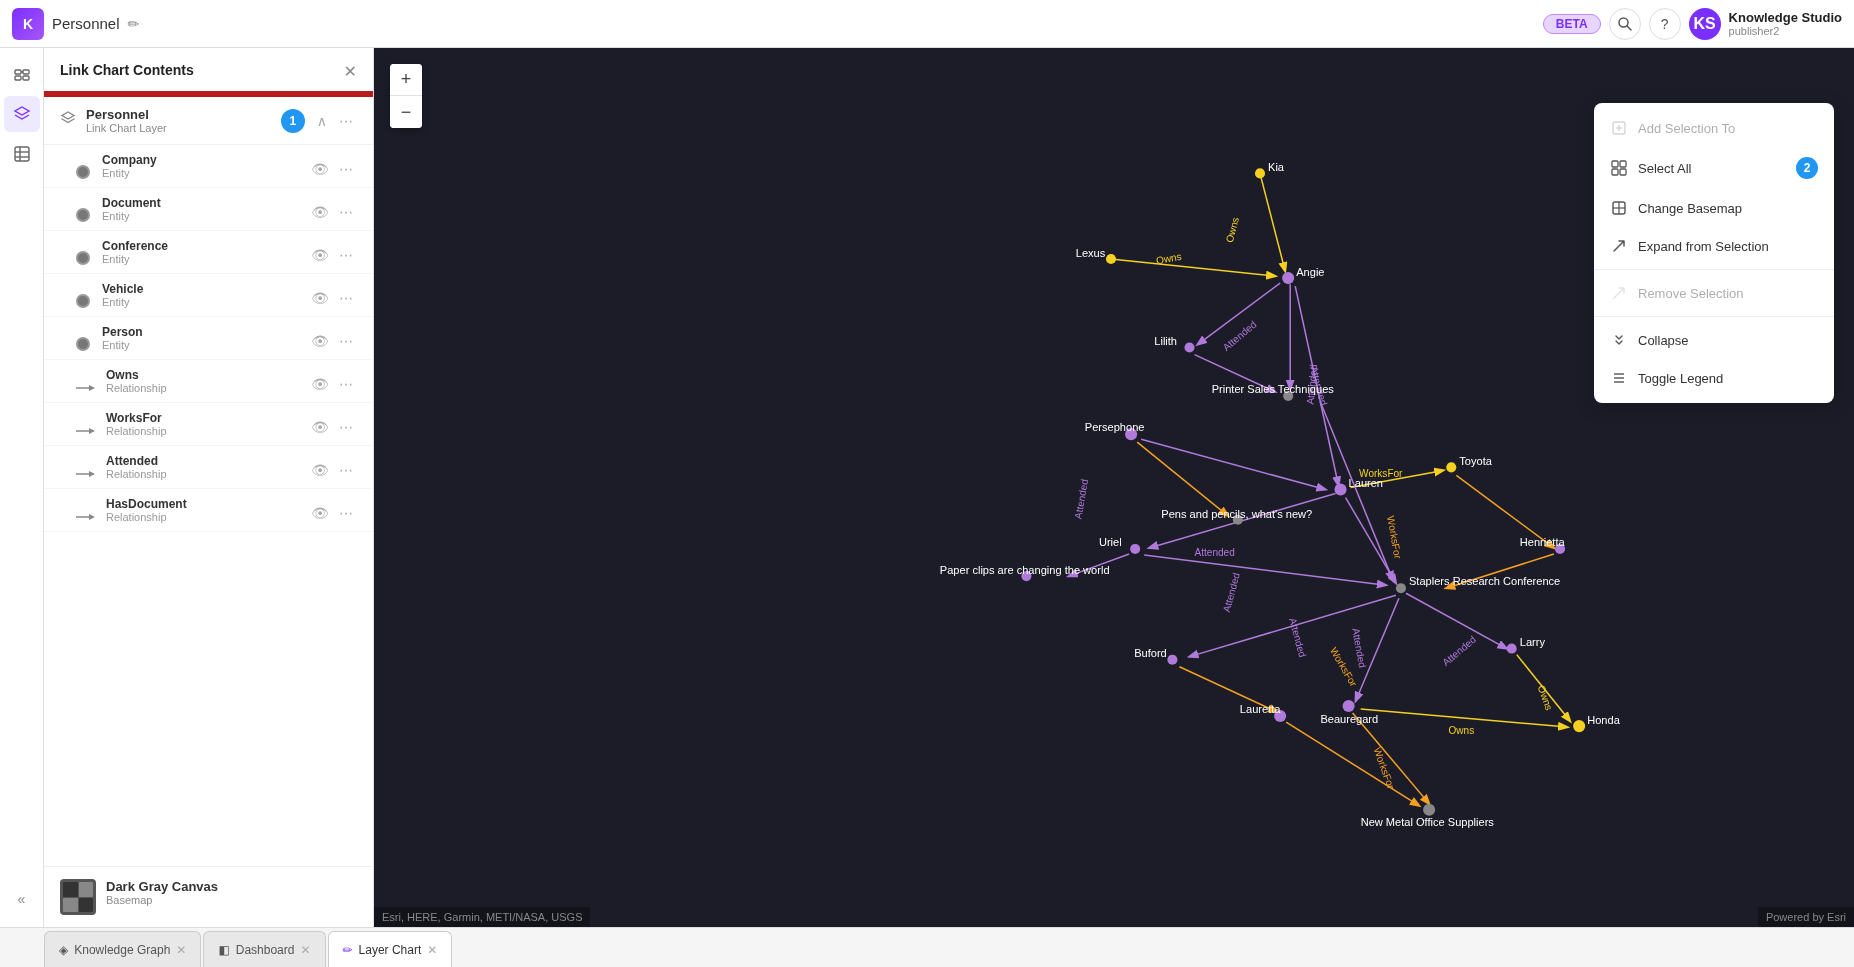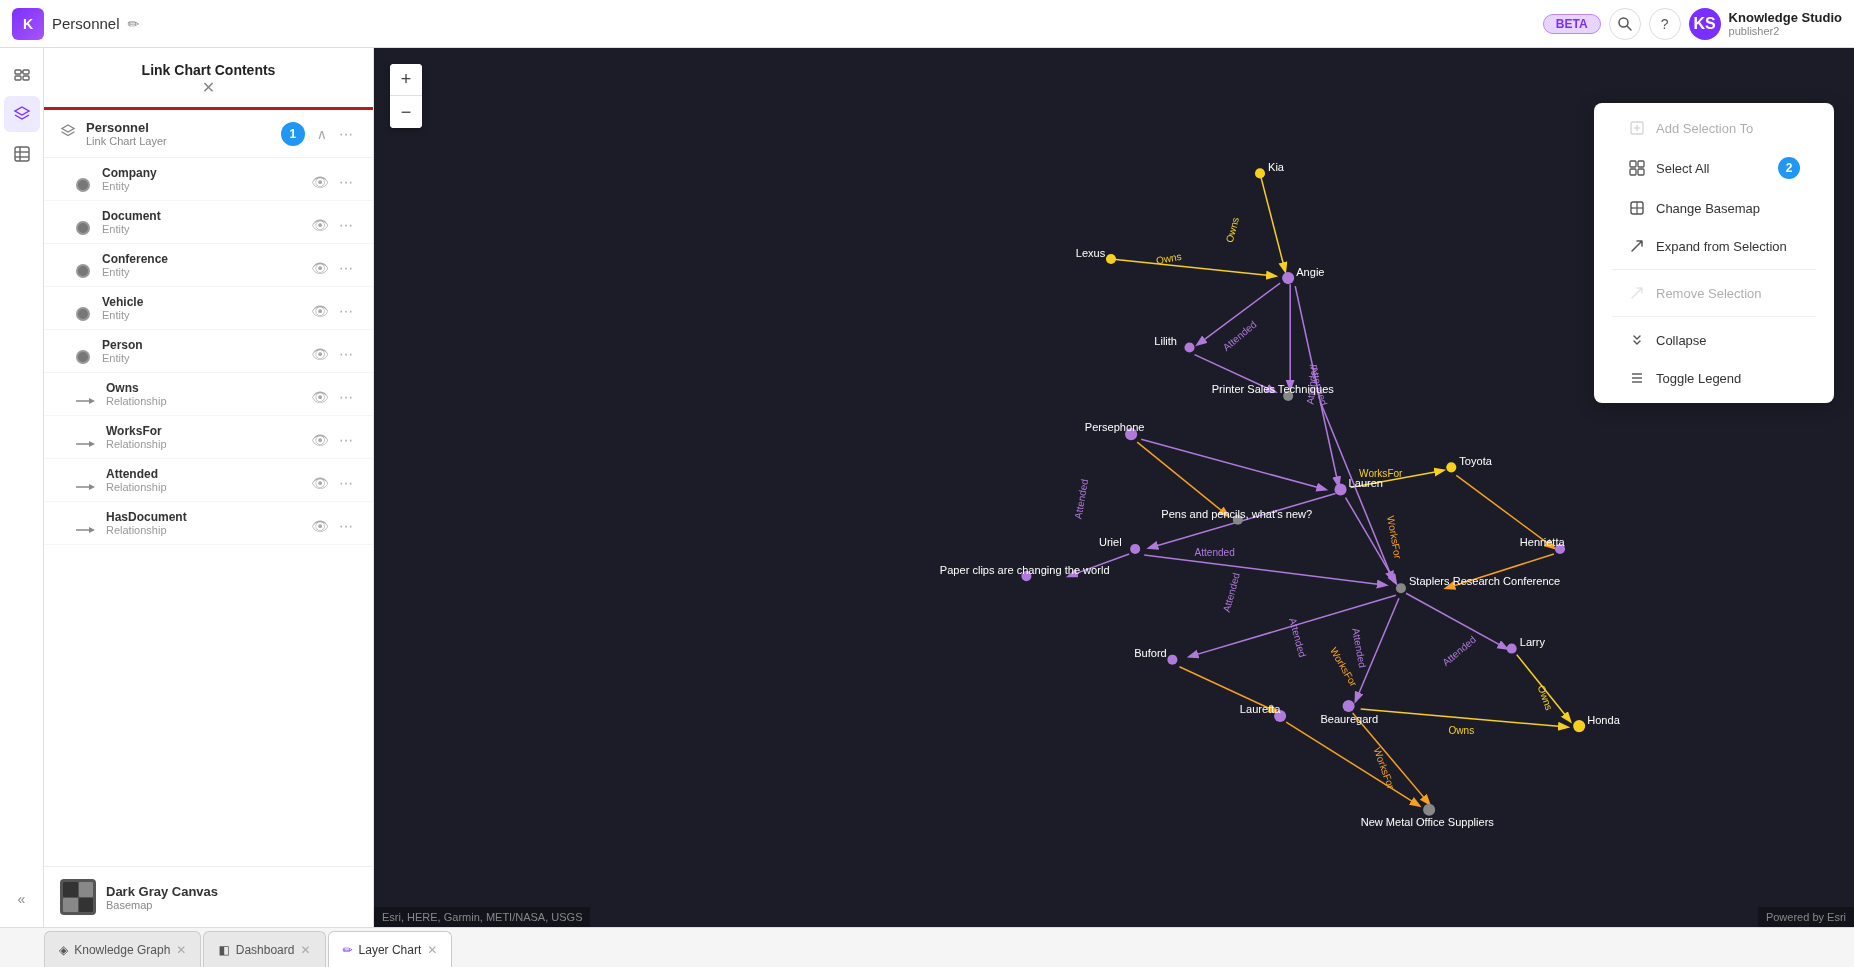--- a/index.html
+++ b/index.html
@@ -91,23 +91,22 @@
     
     .sidebar {
       width: 330px;
       background: #fff;
       border-right: 1px solid #e0e0e0;
       display: flex;
       flex-direction: column;
       overflow: hidden;
     }
     .sidebar-header {
-      display: flex; align-items: center; padding: 14px 16px 10px;
-      border-bottom: 3px solid #b91c1c;
-      flex-direction: column;
+      display: flex; padding: 14px 16px 10px;
+      border-bottom: 6px solid #b91c1c;
     }
     .sidebar-title { font-size: 14px; font-weight: 600; color: #222; flex: 1; }
     .sidebar-close { cursor: pointer; color: #888; font-size: 16px; }
 
     .sidebar-content { flex: 1; overflow-y: auto; }
 
     
     .layer-item {
       display: flex; align-items: center; padding: 10px 16px;
       border-bottom: 1px solid #f0f0f0; cursor: pointer;
@@ -138,21 +137,21 @@
       width: 20px; height: 12px; margin-right: 10px; flex-shrink: 0;
       display: flex; align-items: center;
     }
     .sub-text { flex: 1; }
     .sub-name { font-size: 12px; font-weight: 600; color: #333; }
     .sub-type { font-size: 11px; color: #999; }
     .sub-actions { display: flex; gap: 2px; }
 
     
     .basemap-item {
-      display: flex; align-items: center; padding: 12px 16px;
+      display: flex; padding: 12px 16px;
       border-top: 1px solid #eee; margin-top: auto;
     }
     .basemap-icon { width: 36px; height: 36px; background: #555; border-radius: 4px; margin-right: 10px; display: grid; grid-template-columns: 1fr 1fr; gap: 1px; padding: 3px; }
     .basemap-cell { background: #888; border-radius: 1px; }
     .basemap-cell.dark { background: #333; }
 
     
     .map-area {
       flex: 1;
       background: #1a1a2e;
@@ -196,21 +195,21 @@
     }
 
     
     .context-menu {
       position: absolute; top: 55px; right: 20px;
       width: 240px;
       background: white;
       border-radius: 8px;
       box-shadow: 0 4px 20px rgba(0,0,0,0.2);
       z-index: 200;
-      padding: 6px 18px;
+      padding: 6px 0;
       margin-left: 17px;
     }
     .menu-item {
       display: flex; align-items: center; padding: 10px 16px;
       cursor: pointer; gap: 10px;
     }
     .menu-item.disabled { opacity: 0.4; cursor: default; }
     .menu-item-icon { width: 18px; height: 18px; color: #555; font-size: 14px; flex-shrink: 0; display: flex; align-items: center; justify-content: center; }
     .menu-item-label { font-size: 13px; color: #333; flex: 1; }
     .menu-badge {

